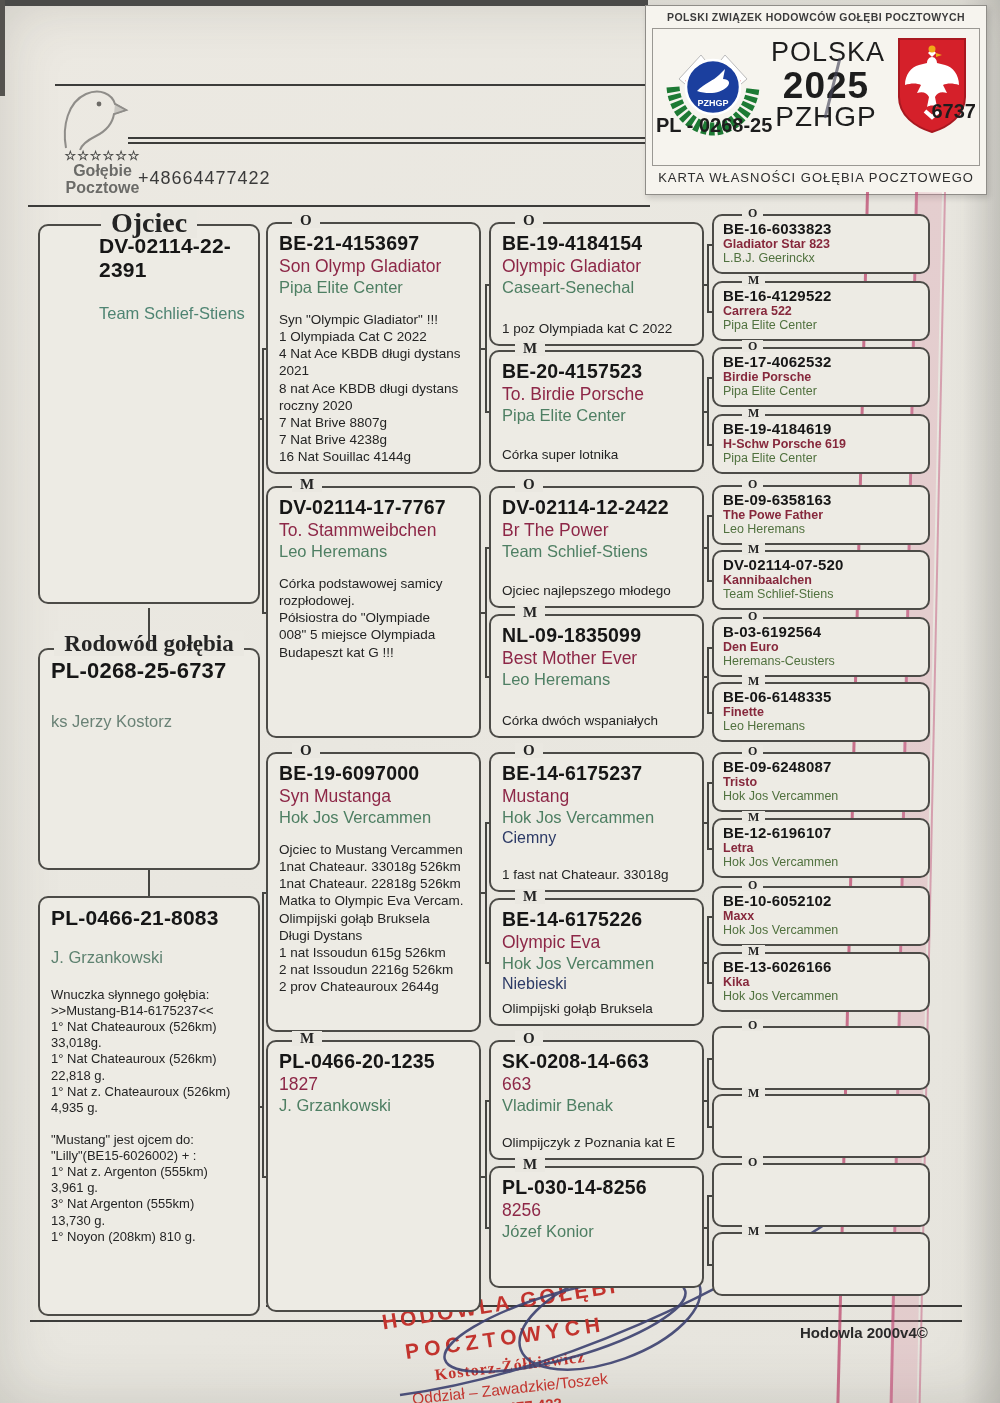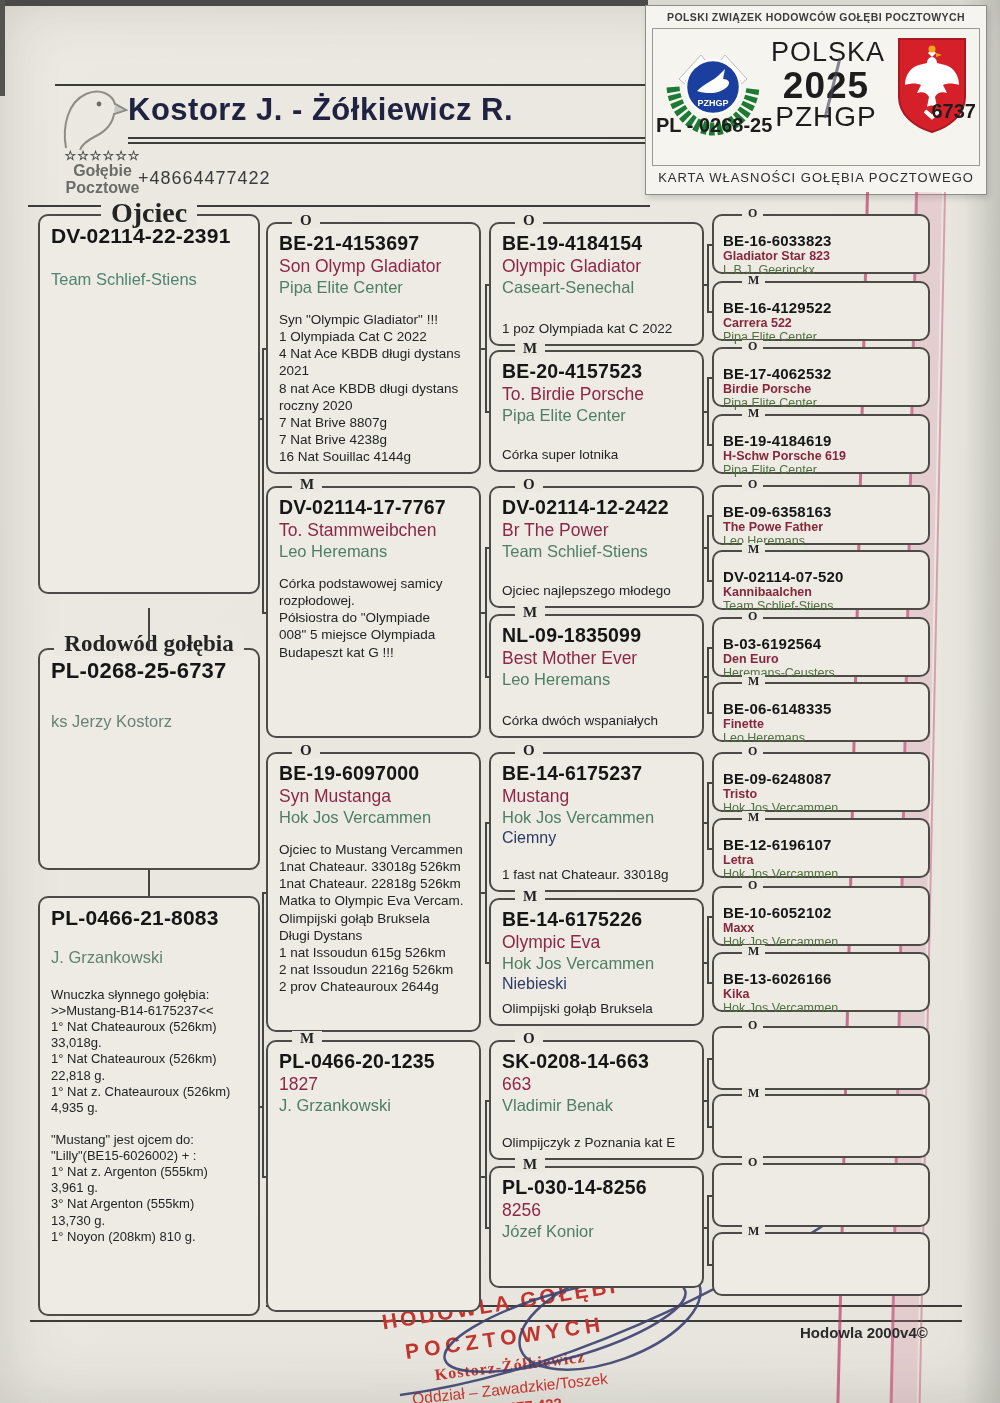--- a/index.html
+++ b/index.html
@@ -39,21 +39,21 @@
   .glabel.small span{font-size:23px;}
   .sexlab{position:absolute;top:-11px;left:24px;background:#eae8e1;padding:0 8px;
           font-family:"Liberation Serif",serif;font-weight:bold;font-size:15px;color:#242424;line-height:1;}
   .pad{padding:8px 11px;display:flex;flex-direction:column;height:100%;box-sizing:border-box;}
   .ring{font-weight:bold;font-size:19.5px;color:#161616;letter-spacing:.2px;}
   .name{font-size:17.5px;color:#8d2747;margin-top:1px;}
   .strain{font-size:16.5px;color:#4e7f63;margin-top:1px;}
   .extra{font-size:16px;color:#2c3a66;margin-top:2px;}
   .desc{font-size:13.5px;color:#242424;line-height:1.27;white-space:pre-line;margin-top:14px;}
   .note{font-size:13.5px;color:#242424;margin-top:auto;white-space:pre-line;}
-  .c4 .pad{padding:16px 9px;}
+  .c4 .pad{padding:4px 9px;}
   .c4 .ring{font-size:15px;}
   .c4 .name{font-size:12.5px;font-weight:bold;color:#86283c;margin-top:0;}
   .c4 .strain{font-size:12.5px;color:#50713e;margin-top:0;}
   .c4 .sexlab{left:28px;top:-9px;font-size:12px;padding:0 6px;}
   .conn{background:#454541;}
   
   .marker{transform-origin:top left;}
   
   .stamp{color:#c2342e;font-weight:bold;text-align:center;}
   .footer-ver{left:800px;top:1324px;font-size:15px;font-weight:bold;color:#2a2a2a;}
@@ -71,21 +71,20 @@
     <path d="M14 62 C10 40 16 16 34 8 C48 2 60 8 63 18 L74 24 L62 28 C60 40 52 46 44 50 C38 53 30 58 28 64" fill="none" stroke="#8f8d89" stroke-width="2"></path>
     <circle cx="47" cy="18" r="2.4" fill="#6d6b67"></circle>
     <path d="M63 18 L74 24 L62 28" fill="#c9c7c1" stroke="#8f8d89" stroke-width="1.5"></path>
   </svg>
   <div class="abs brand">
     <div class="stars">☆☆☆☆☆☆</div>
     <div class="b1">Gołębie</div>
     <div class="b2">Pocztowe</div>
   </div>
   <div class="abs rule" style="left:55px;top:84px;width:592px;height:2px;"></div>
-  <div class="abs owner-title">Kostorz J. - Żółkiewicz R.</div>
   <div class="abs rule" style="left:128px;top:137px;width:519px;height:2px;"></div>
   <div class="abs rule" style="left:128px;top:142px;width:519px;height:2px;"></div>
   <div class="abs phone">+48664477422</div>
   <div class="abs rule" style="left:28px;top:205px;width:622px;height:2px;"></div>
 
   <div class="abs card">
     <div class="card-fed">POLSKI ZWIĄZEK HODOWCÓW GOŁĘBI POCZTOWYCH</div>
     <div class="card-inner">
       <svg style="position:absolute;left:8px;top:6px;" width="104" height="104" viewBox="0 0 104 104">
         <path d="M18 44 L40 20 L48 30 L30 54 Z" fill="#ffffff" stroke="#bbb"></path>
@@ -110,21 +109,21 @@
         <circle cx="39" cy="14" r="3.5" fill="#f0a818"></circle>
         <path d="M43 18 L49 20 L43 22 Z" fill="#f0a818"></path>
         <path d="M32 76 L39 82 L46 76" fill="none" stroke="#ffffff" stroke-width="4"></path>
       </svg>
     </div>
     <div class="card-series">PL - 0268-25</div>
     <div class="card-serial">6737</div>
     <div class="card-title">KARTA WŁASNOŚCI GOŁĘBIA POCZTOWEGO</div>
   </div>
 
-  <div class="pbox" style="left:38px;top:214px;width:222px;height:380px;">
+  <div class="pbox" style="left:38px;top:224px;width:222px;height:380px;padding-left:48px;">
     <div class="glabel"><span>Ojciec</span></div>
     <div class="pad">
       <div class="ring" style="font-size:21px;">DV-02114-22-2391</div>
       <div class="strain" style="margin-top:22px;color:#4e8472;">Team Schlief-Stiens</div>
     </div>
   </div>
 
   <div class="pbox" style="left:38px;top:648px;width:222px;height:222px;">
     <div class="glabel small"><span>Rodowód gołębia</span></div>
     <div class="pad">

